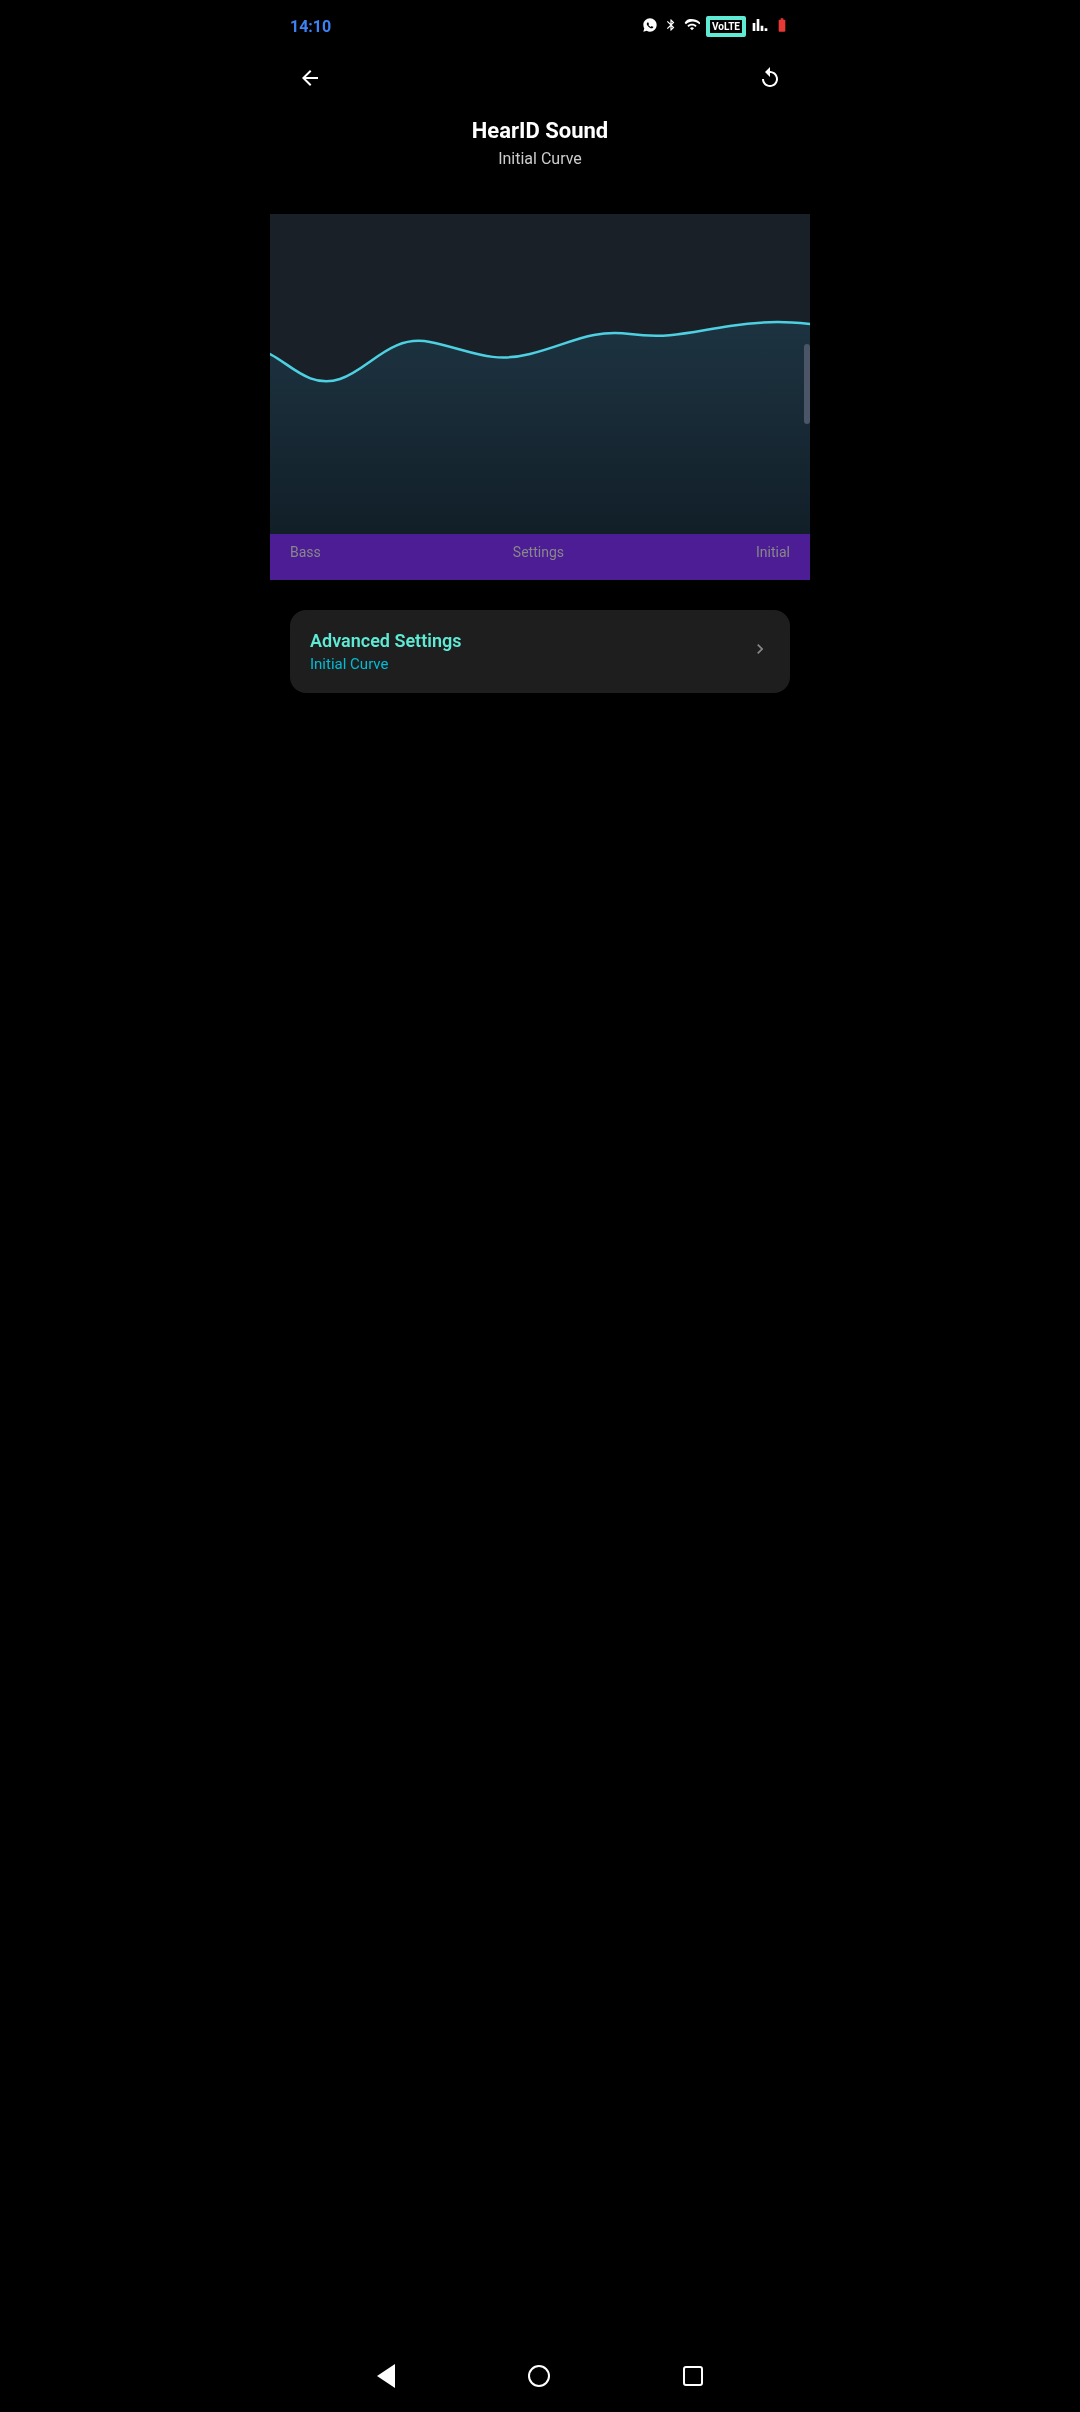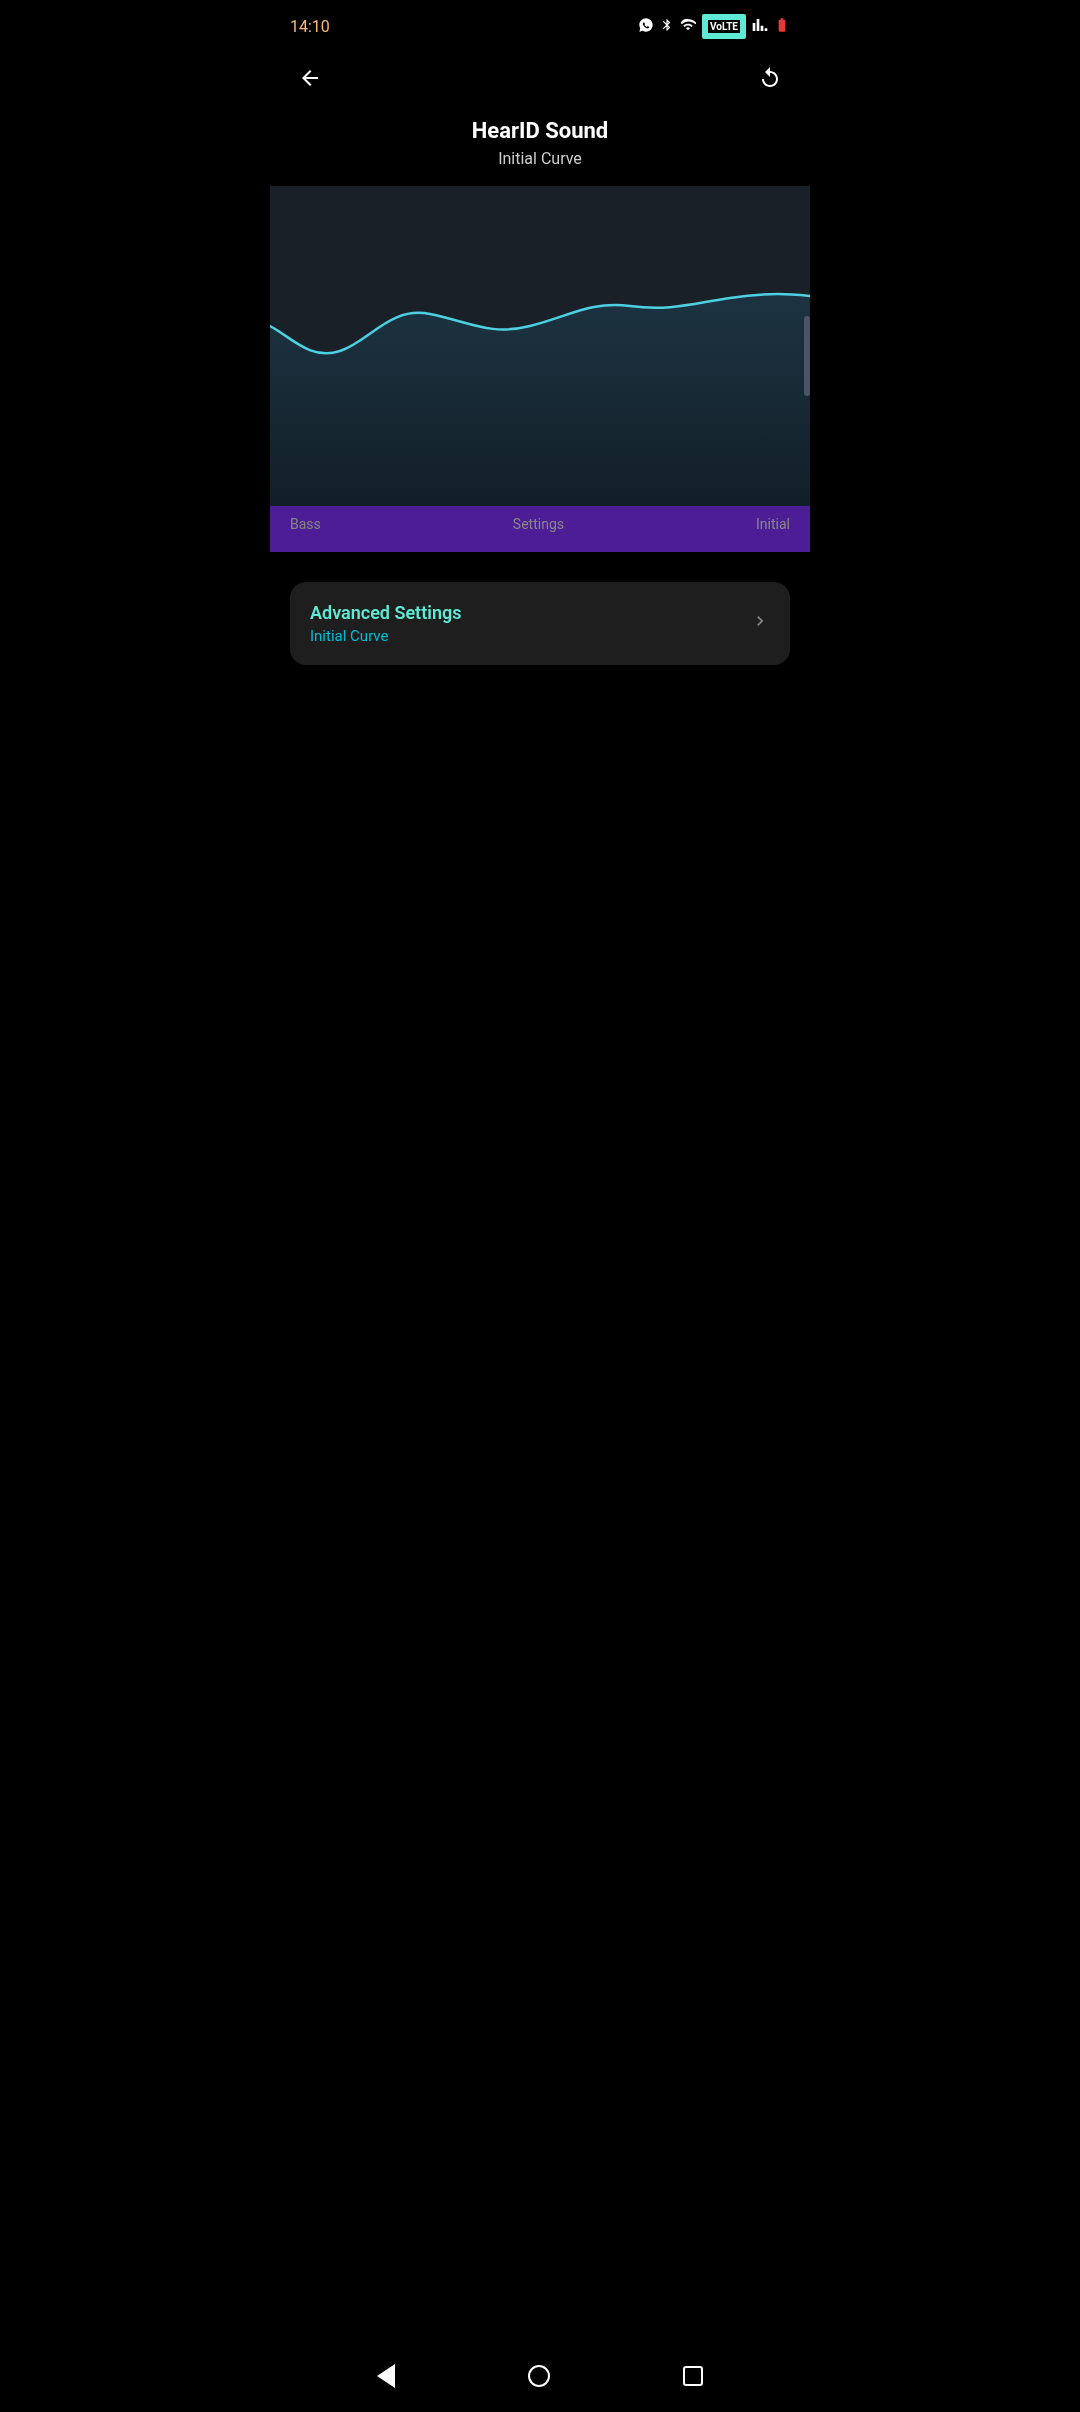--- a/index.html
+++ b/index.html
@@ -25,22 +25,22 @@
     .status-bar {
       display: flex;
       justify-content: space-between;
       align-items: center;
       padding: 12px 20px 8px;
       height: 48px;
     }
 
     .status-time {
       font-size: 16px;
-      font-weight: 400;
-      color: #fdba74;
+      font-weight: 700;
+      color: #3b82f6;
     }
 
     .status-icons {
       display: flex;
       align-items: center;
       gap: 6px;
     }
 
     .status-icon {
       color: #ffffff;
@@ -71,21 +71,21 @@
       color: #ffffff;
       font-size: 22px;
       cursor: pointer;
       padding: 8px;
       line-height: 1;
     }
 
     
     .page-header {
       text-align: center;
-      padding: 0 20px 18px;
+      padding: 0 20px 46px;
     }
 
     .page-title {
       font-size: 22px;
       font-weight: 700;
       color: #ffffff;
       margin-bottom: 6px;
     }
 
     .page-subtitle {
@@ -245,21 +245,21 @@
         <path d="M17.71 7.71L12 2h-1v7.59L6.41 5 5 6.41 10.59 12 5 17.59 6.41 19 11 14.41V22h1l5.71-5.71-4.3-4.29 4.3-4.29zM13 5.83l1.88 1.88L13 9.59V5.83zm1.88 10.46L13 18.17v-3.76l1.88 1.88z"></path>
       </svg>
     </span>
 
     <span class="status-icon">
       <svg width="16" height="16" viewBox="0 0 24 24" fill="white">
         <path d="M1 9l2 2c5.52-5.52 14.48-5.52 20 0l2-2C19.93 3.93 12.46 2 6 3.75 3.93 4.68 2.15 6.6 1 9zm8 8l3 3 3-3a4.237 4.237 0 0 0-6 0zm-4-4 2 2a7.074 7.074 0 0 1 10 0l2-2C15.14 9.14 8.87 9.14 5 13z"></path>
       </svg>
     </span>
 
-    <span class="status-icon" style="font-size:10px; font-weight:700; border:6px solid #5eead4; padding:1px 2px; border-radius:2px;">VoLTE</span>
+    <span class="status-icon" style="font-size:10px; font-weight:700; border:4px solid #5eead4; padding:1px 2px; border-radius:2px;">VoLTE</span>
 
     <span class="status-icon">
       <svg width="16" height="16" viewBox="0 0 24 24" fill="white">
         <path d="M1 21h4V9H1v12zm6 0h4V3H7v18zm6 0h4v-8h-4v8zm6 0h4v-4h-4v4z"></path>
       </svg>
     </span>
 
     <span class="status-icon">
       <svg width="16" height="16" viewBox="0 0 24 24" fill="white">
         <path d="M15.67 4H14V2h-4v2H8.33C7.6 4 7 4.6 7 5.33v15.33C7 21.4 7.6 22 8.33 22h7.33c.74 0 1.34-.6 1.34-1.33V5.33C17 4.6 16.4 4 15.67 4z" fill="#e53935"></path>

